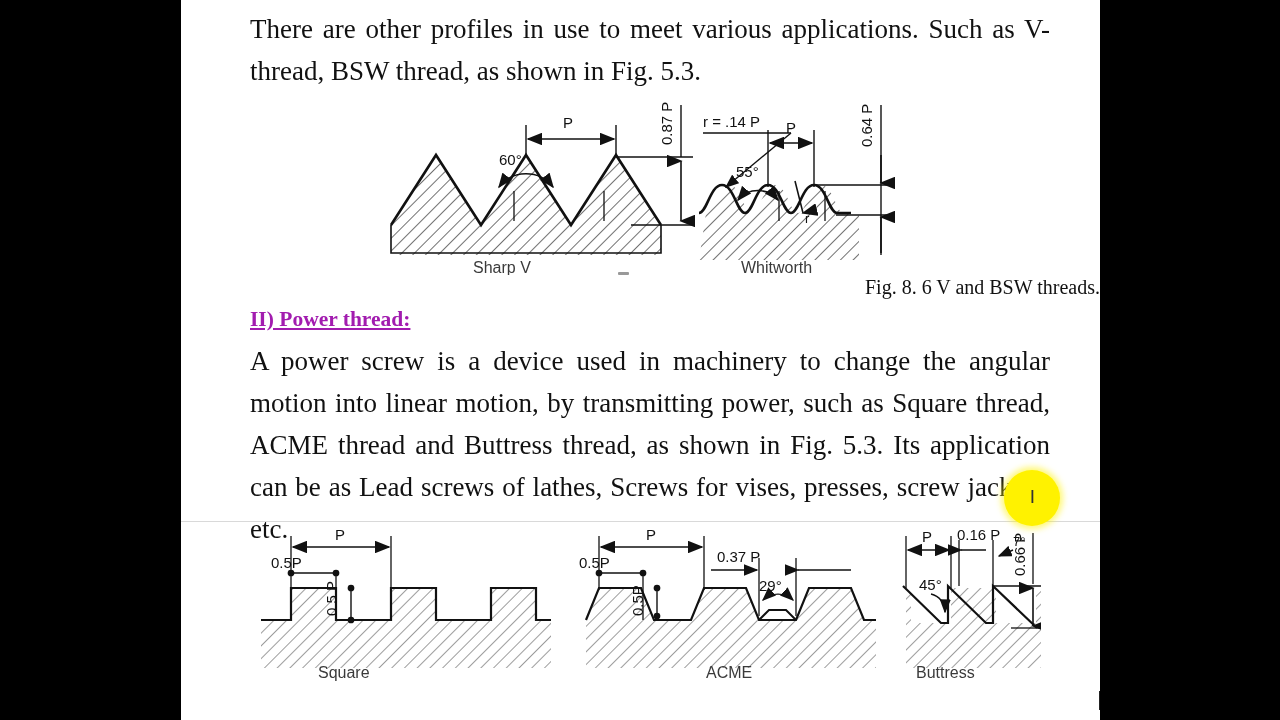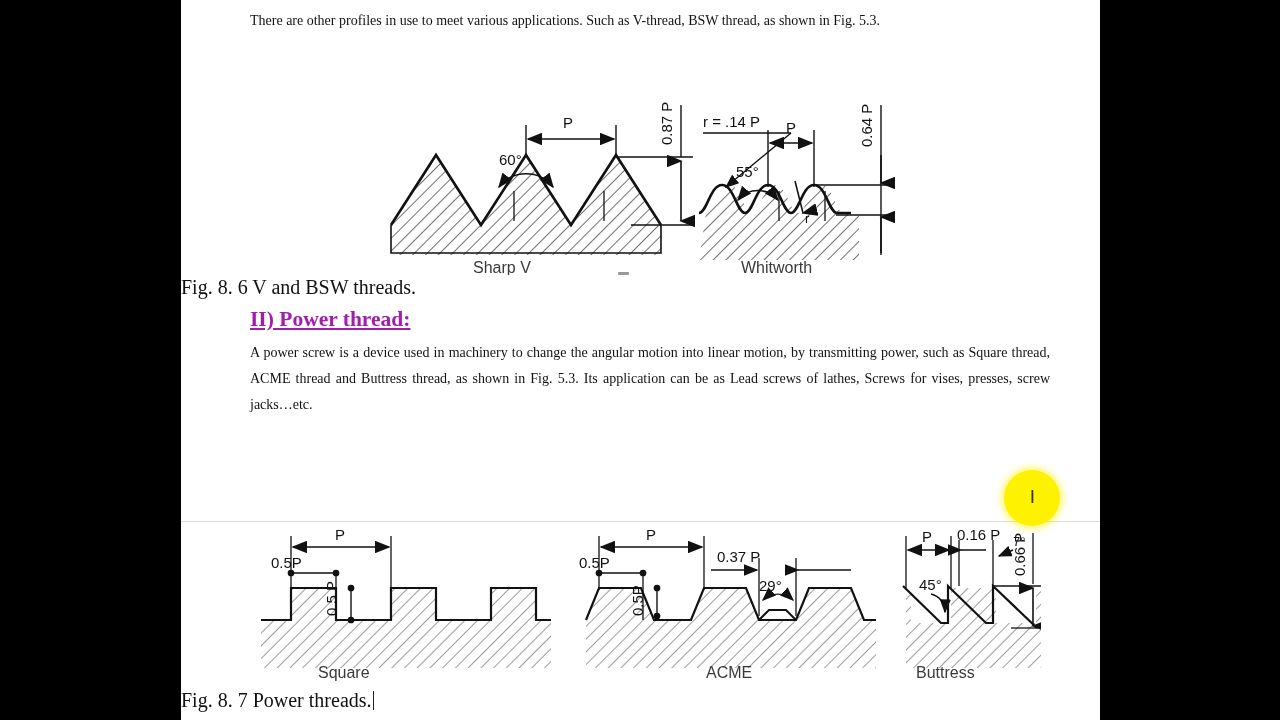--- a/index.html
+++ b/index.html
@@ -22,33 +22,33 @@
 
   .page-divider{
     position:absolute;left:0;top:521px;width:919px;height:1px;
     background:#d9d9d9;
   }
 
   
   .para{
     position:absolute;
     font-family:"Liberation Serif", serif;
-    font-size:14px;
+    font-size:27px;
     color:#111;
-    line-height:26px;
+    line-height:42px;
     text-align:justify;
     text-justify:inter-word;
   }
   #para1{left:69px;top:8px;width:800px;}
   #para2{left:69px;top:340px;width:800px;}
 
   .caption{
     position:absolute;
     font-family:"Liberation Serif", serif;
-    font-size:20px;color:#111;text-align:left;width:919px;left:0;
+    font-size:20px;color:#111;text-align:right;width:919px;left:0;
   }
   #cap1{top:276px;}
   #cap2{top:689px;}
 
   .caret{
     display:inline-block;width:1px;height:19px;background:#222;
     vertical-align:-3px;margin-left:1px;
   }
 
   .heading{
@@ -325,20 +325,20 @@
           <line x1="760" y1="100" x2="792" y2="100" stroke="#111" stroke-width="1.3"></line>
           <line x1="782" y1="5" x2="782" y2="56" stroke="#111" stroke-width="1.3"></line>
           <line x1="782" y1="60" x2="782" y2="98" stroke="#111" stroke-width="1.6" marker-start="url(#aU)" marker-end="url(#aD)"></line>
           <text class="dimlabel" x="774" y="48" transform="rotate(-90 774 48)">0.66 P</text>
 
           <text class="namelabel" x="665" y="150">Buttress</text>
         </g>
       </svg>
     </div>
 
-    <div class="caption" id="cap2"><span>Fig. 8. 7 Power threads.</span><span class="caret"></span></div>
+    <div class="caption" id="cap2"><span class="caret"></span></div>
 
   </div>
 
   <div id="cursor-highlight"></div>
   <div id="cursor-ibeam">I</div>
 
 </div>
 
 </body></html>

